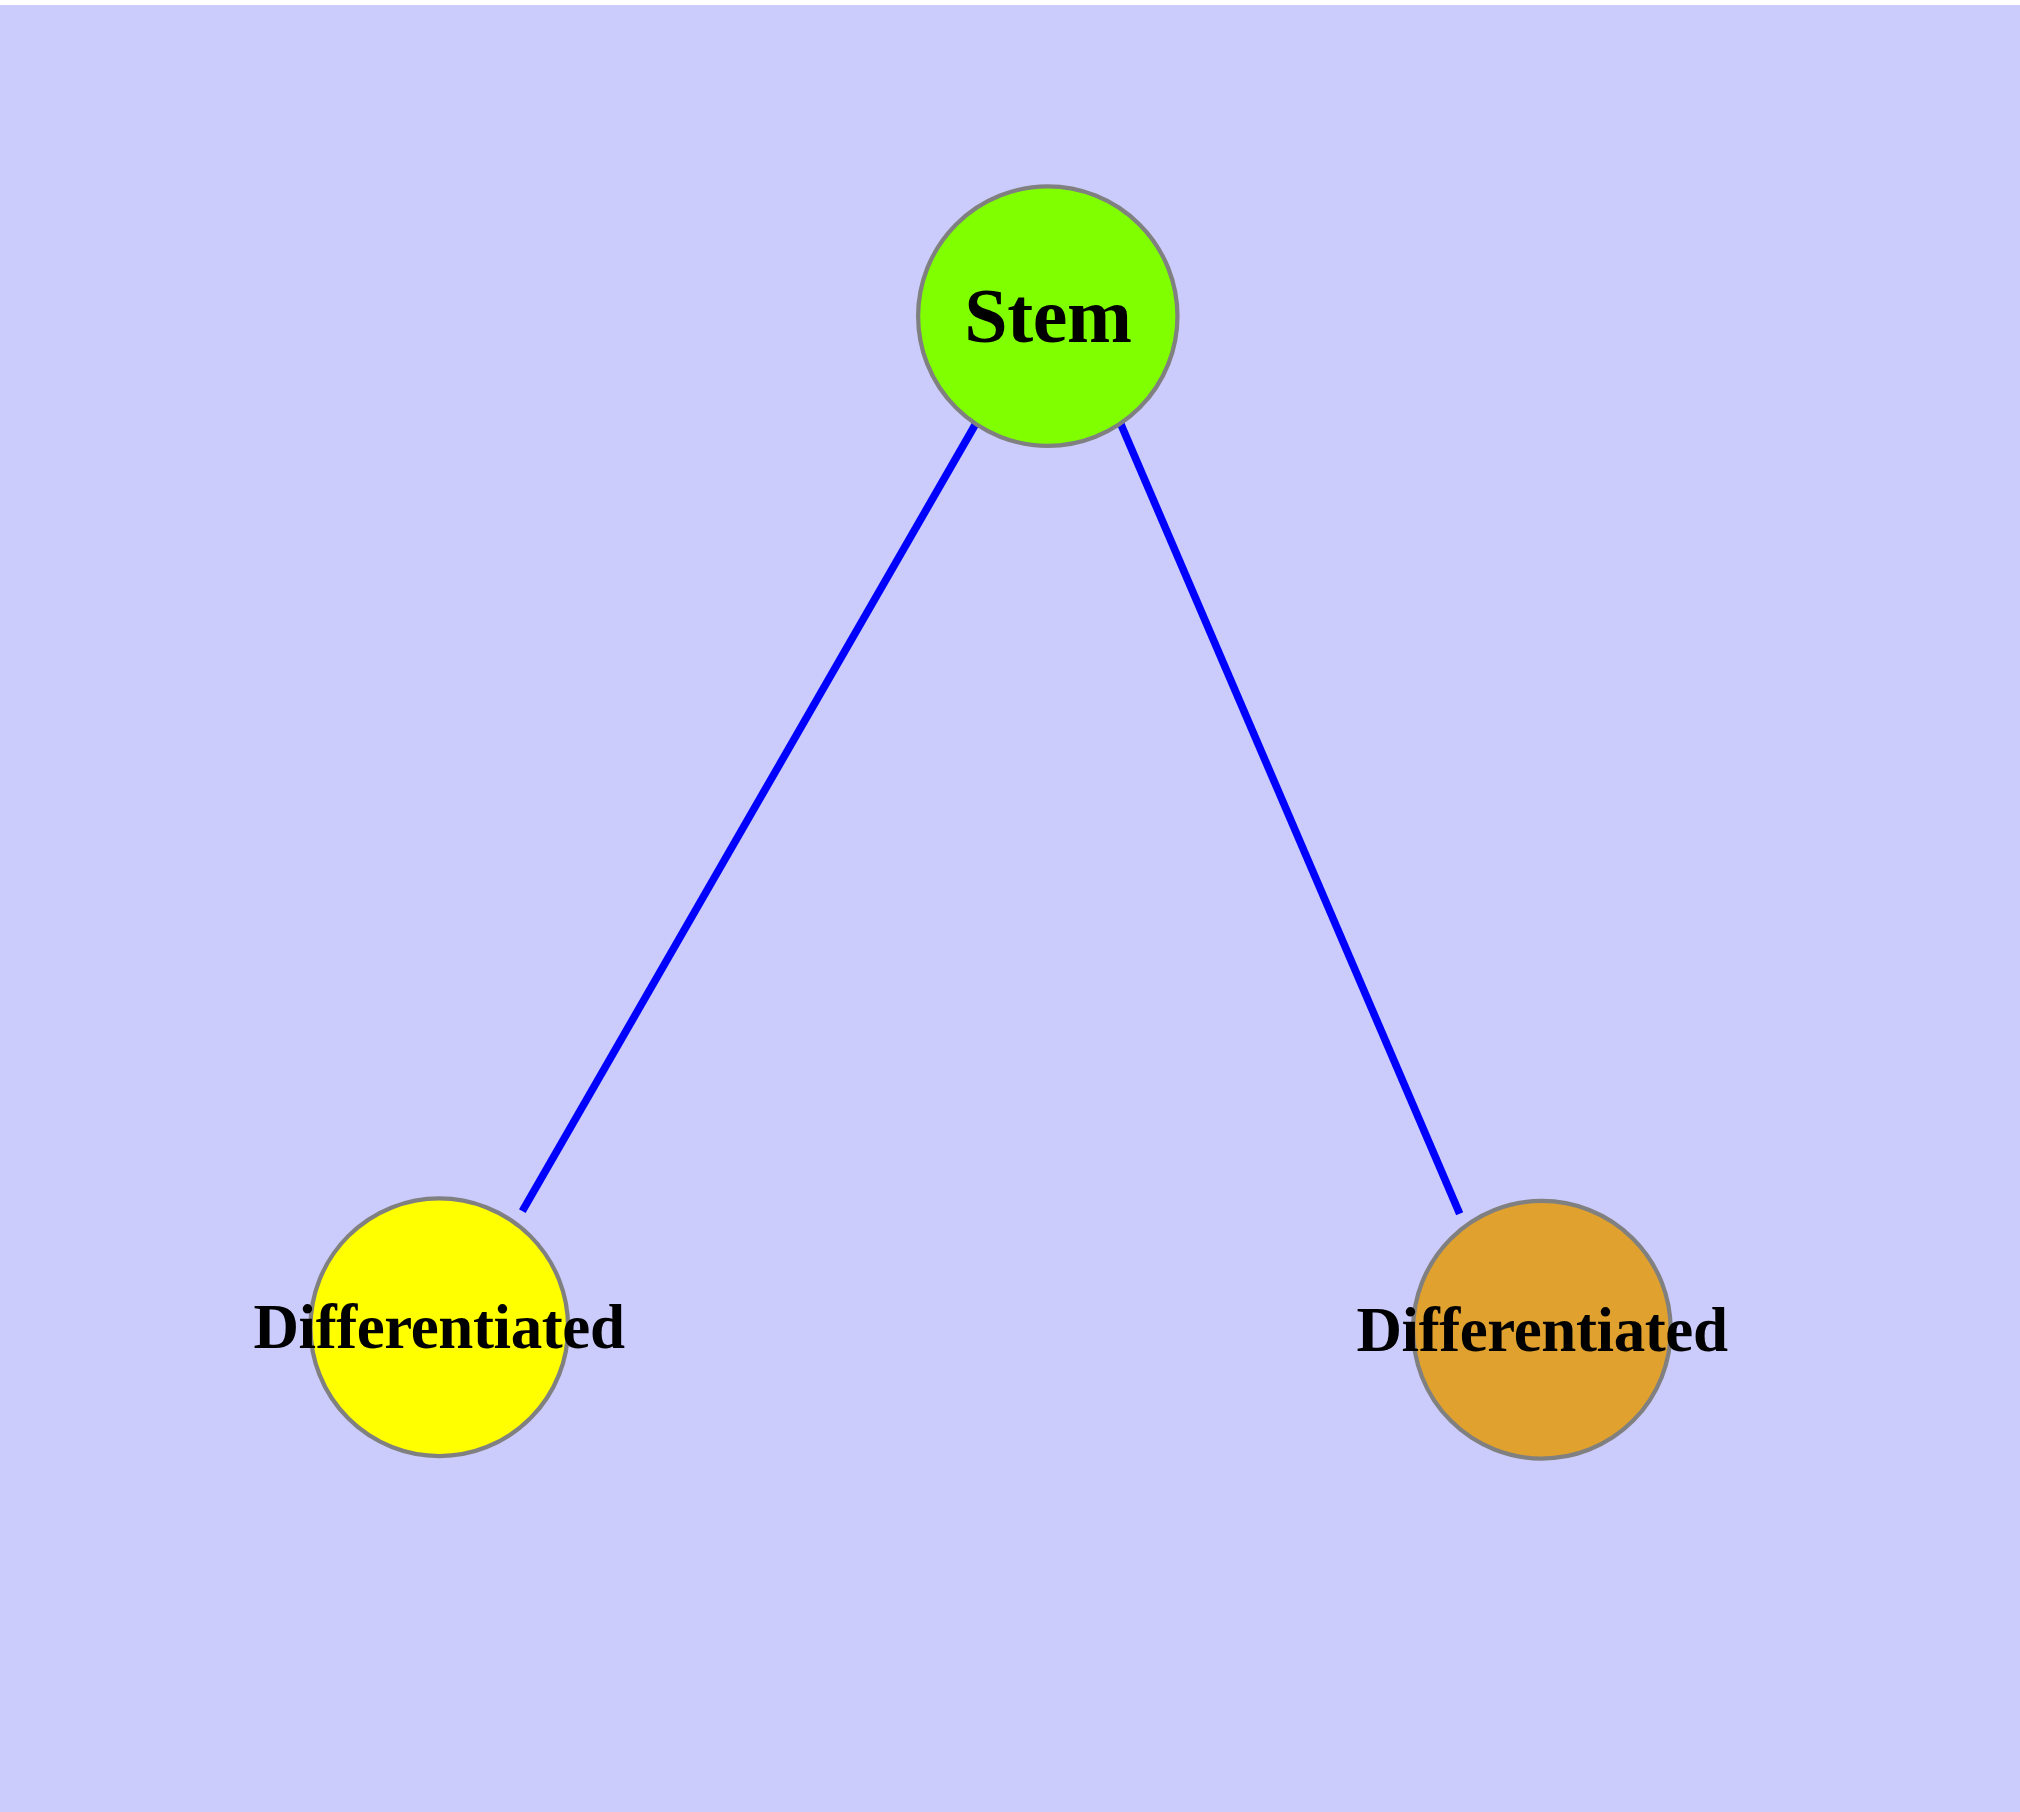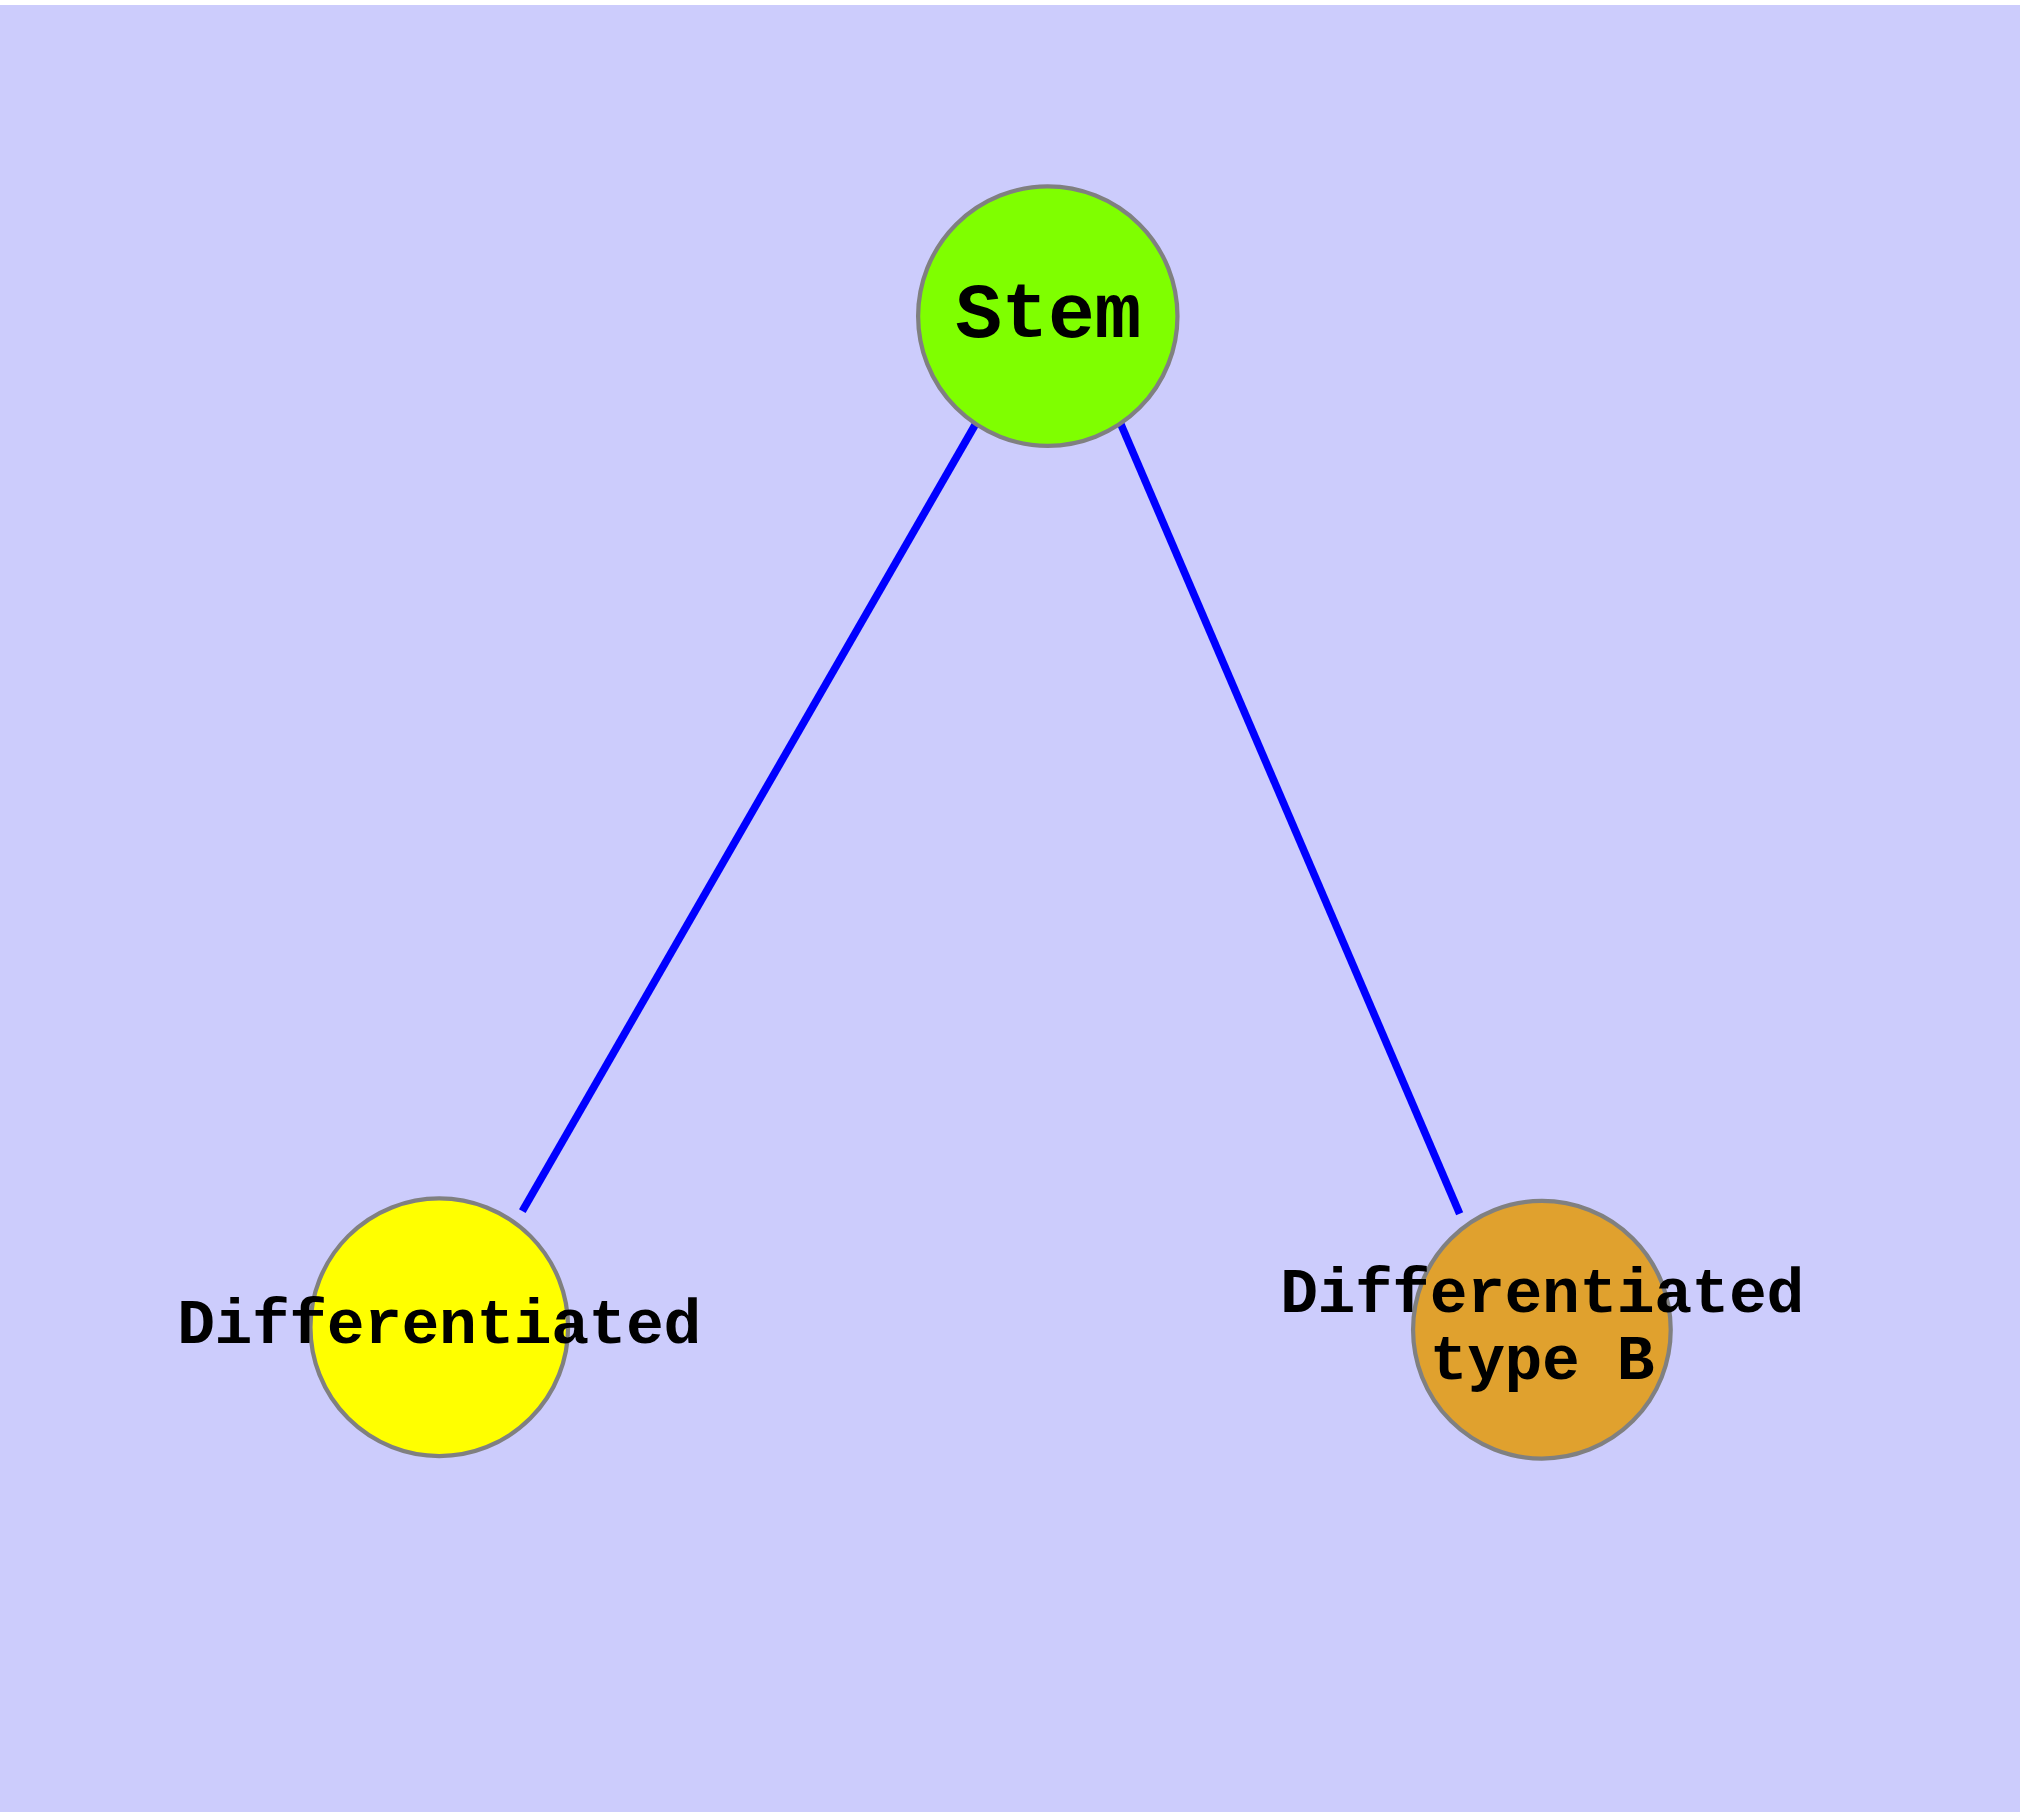--- a/index.html
+++ b/index.html
@@ -6,21 +6,21 @@
   html, body {
     margin: 0;
     padding: 0;
     background: #ffffff;
   }
   #canvas {
     position: relative;
     width: 2021px;
     height: 1812px;
     overflow: hidden;
-    font-family: Liberation Mono, monospace;
+    font-family: Liberation Serif, serif;
   }
   #graph-bg {
     position: absolute;
     left: 0;
     top: 5.1px;
     width: 2021px;
     height: 1807px;
     background: #ccccfc;
   }
   #graph-svg {
@@ -61,17 +61,17 @@
     <g id="nodes-layer">
         <circle cx="1236" cy="373" r="153" fill="#7fff00" stroke="#808080" stroke-width="5"></circle>
         <circle cx="518" cy="1566" r="152" fill="#ffff00" stroke="#808080" stroke-width="5"></circle>
         <circle cx="1819" cy="1569" r="152" fill="#e0a12e" stroke="#808080" stroke-width="5"></circle>
       </g>
   </svg>
 
   <div id="labels-layer">
       <div class="node-label" style="left: 1048px; top: 316px; color: rgb(0, 0, 0);"><div>Stem</div></div>
       <div class="node-label small" style="left: 439px; top: 1327px; color: rgb(0, 0, 0);"><div>Differentiated</div></div>
-      <div class="node-label small" style="left: 1542px; top: 1330px; color: rgb(0, 0, 0);"><div>Differentiated</div><div>type B</div></div>
+      <div class="node-label small" style="left: 1542px; top: 1330px; color: rgb(0, 0, 0);"><div>Differentiated</div></div>
     </div>
 
 </div>
 
 
 </body></html>

